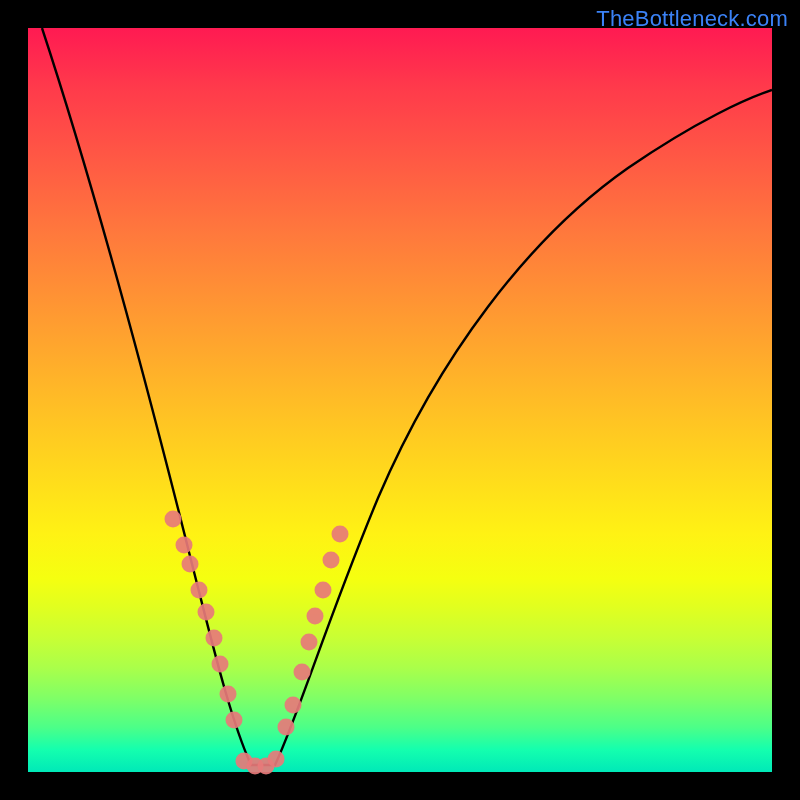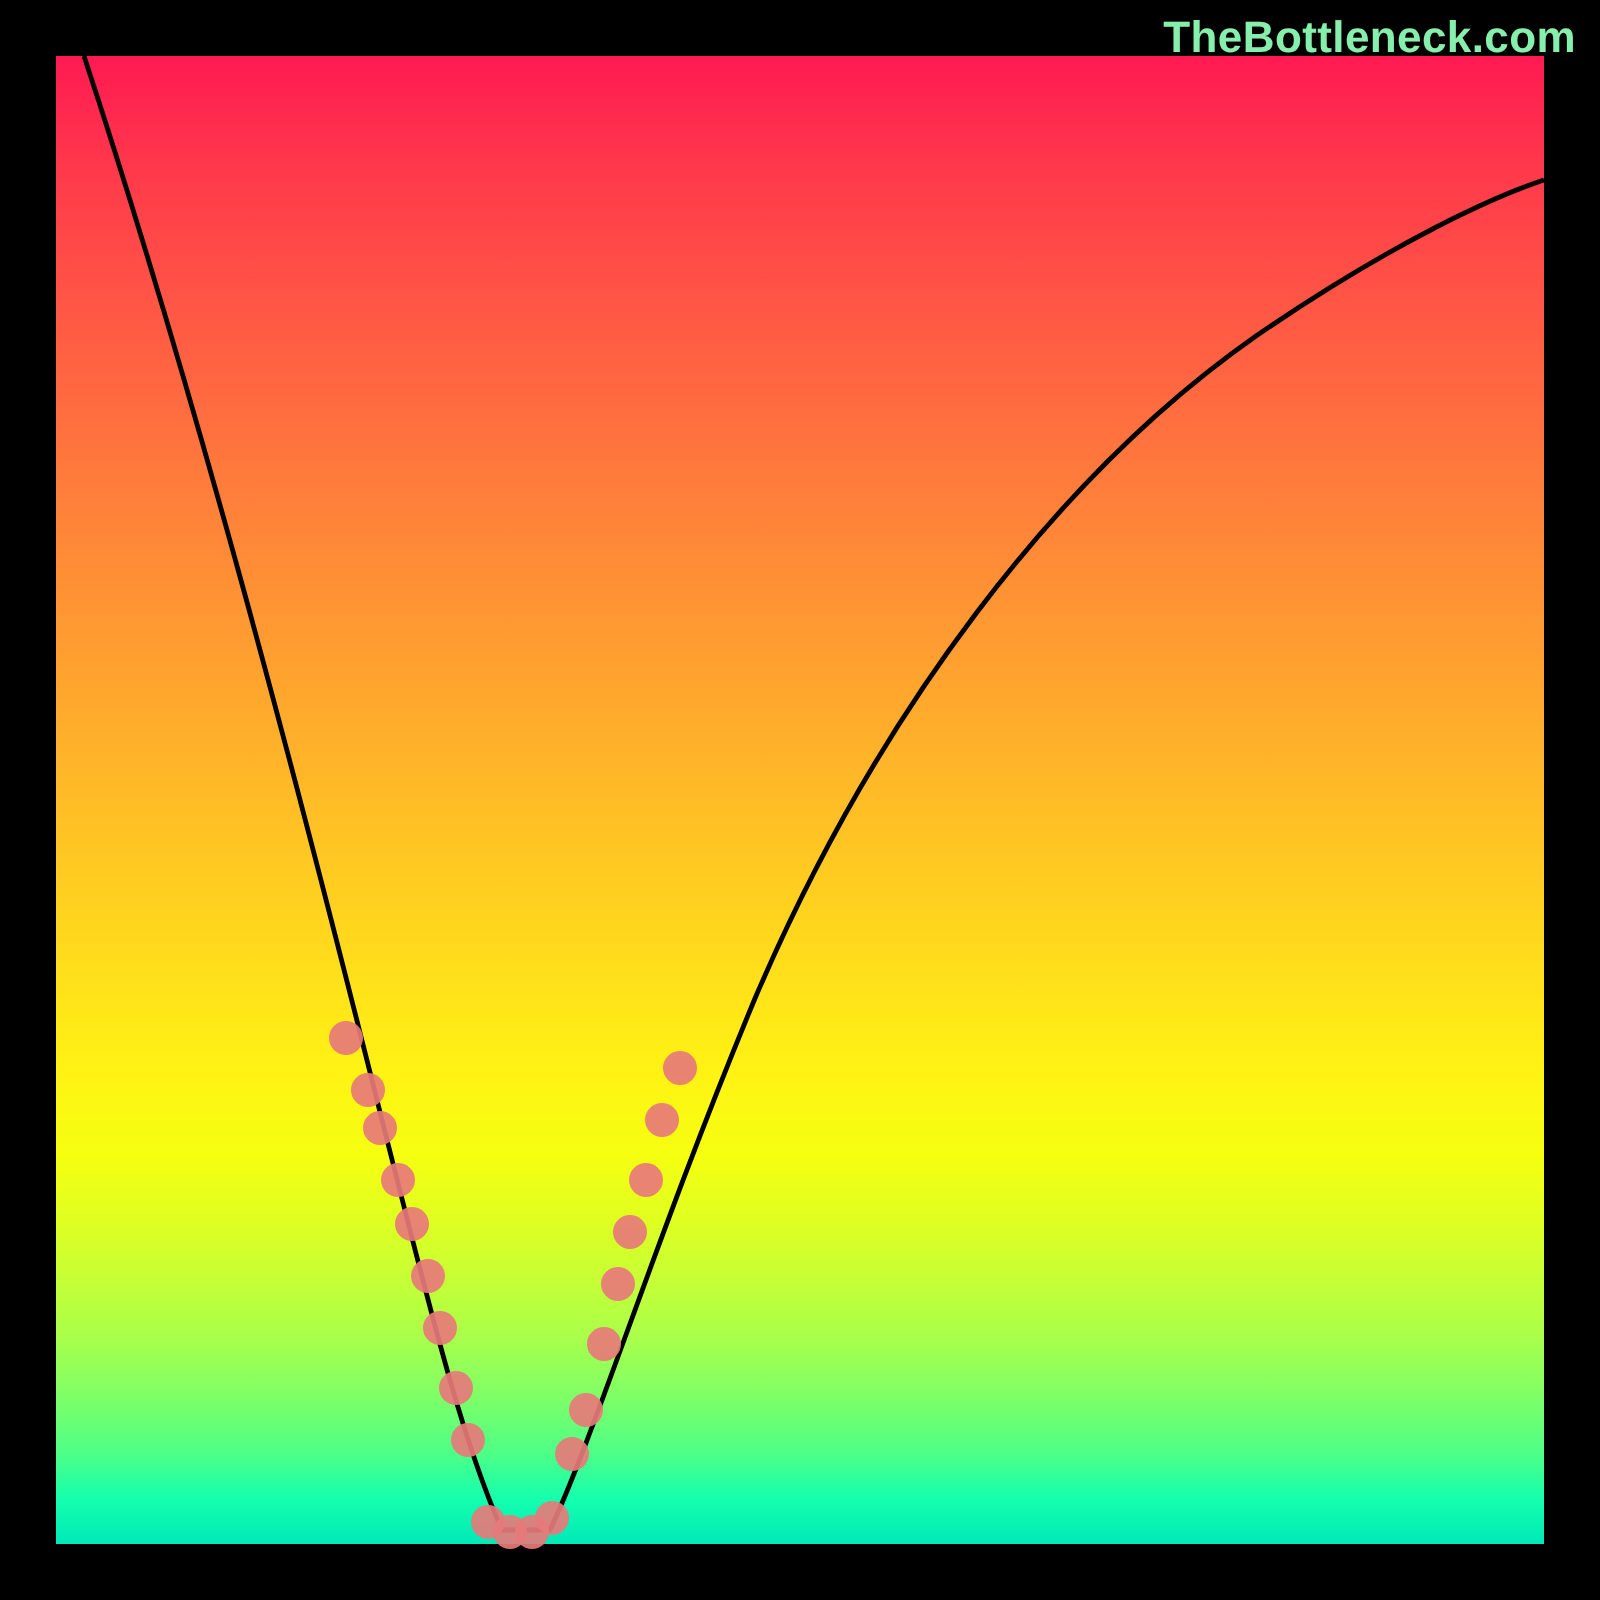--- a/index.html
+++ b/index.html
@@ -54,23 +54,23 @@
     height: 17px;
     border-radius: 50%;
     background: #e77a7a;
     transform: translate(-50%, -50%);
     opacity: 0.92;
   }
   .attribution {
     position: absolute;
     top: 6px;
     right: 12px;
-    color: #86efac;
+    color: #3b82f6;
     font-size: 22px;
-    font-weight: 700;
+    font-weight: 400;
     letter-spacing: 0.2px;
   }
 </style>
 </head>
 <body>
 
 <div class="frame">
   <div class="plot">
 
     <svg class="curve" viewBox="0 0 744 744" preserveAspectRatio="none">

